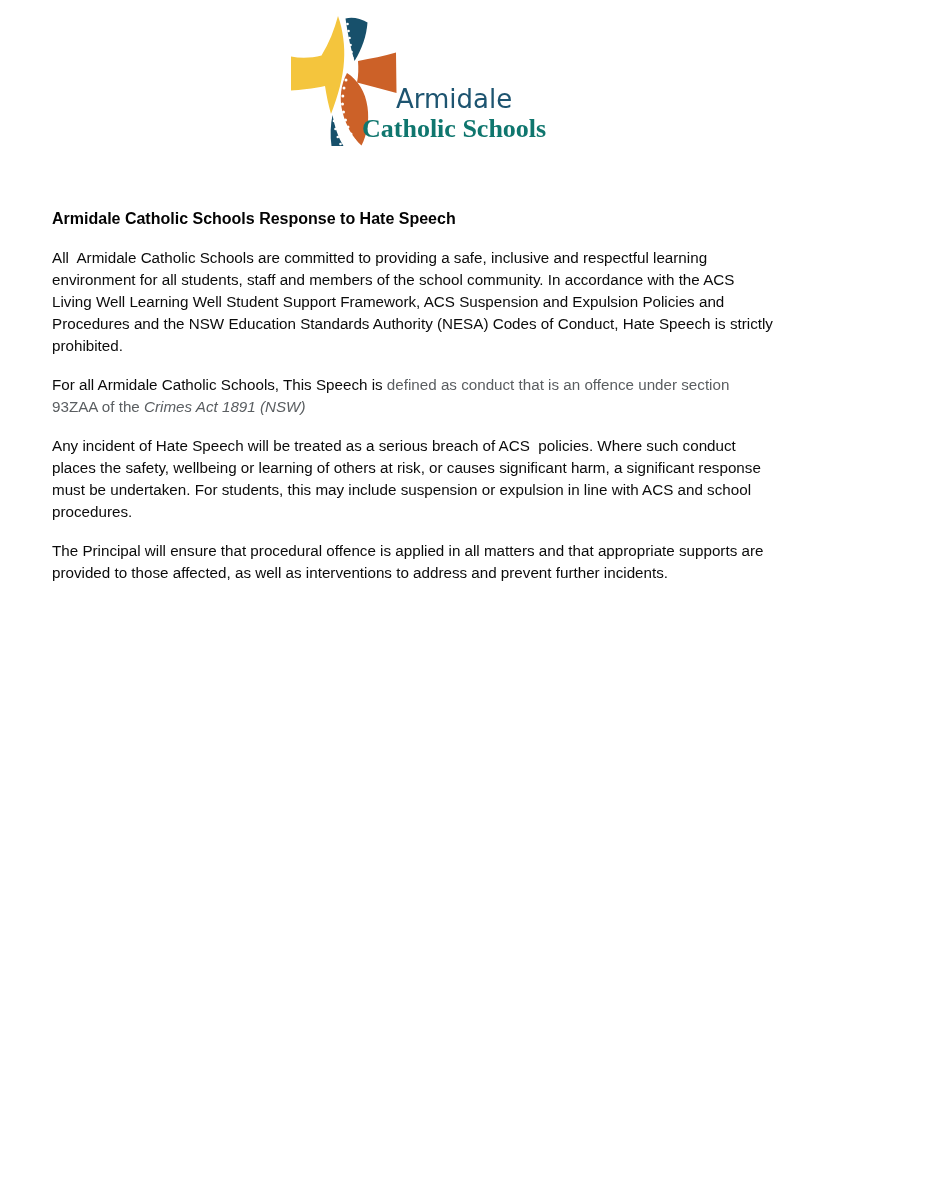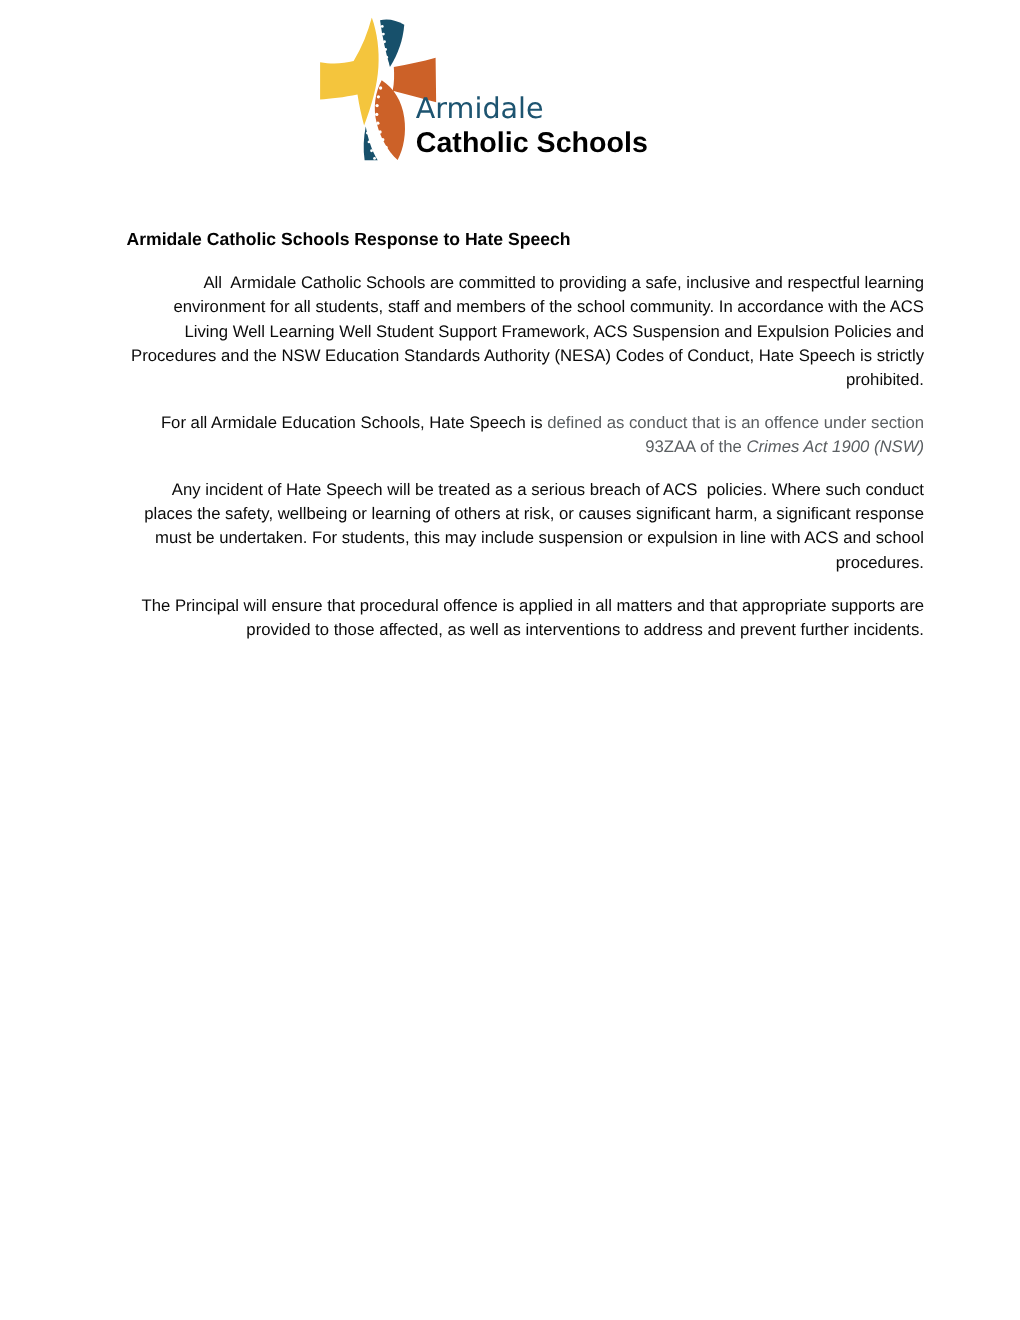--- a/index.html
+++ b/index.html
@@ -19,58 +19,58 @@
   }
   .cross-svg {
     position: absolute;
     left: 288px;
     top: 16px;
     width: 112px;
     height: 130px;
   }
   .wordmark {
     position: absolute;
-    left: 378px;
+    left: 362px;
     top: 84px;
     white-space: nowrap;
+    text-align: center;
   }
   .wm-line1 {
     font-family: "DejaVu Sans", "Liberation Sans", sans-serif;
     font-size: 26px;
     line-height: 30px;
     font-weight: 400;
     color: #1d5470;
   }
   .wm-line2 {
-    font-family: Liberation Sans, sans-serif;
+    font-family: Liberation Serif, serif;
     font-size: 26px;
     line-height: 30px;
     font-weight: 700;
-    color: #000000;
+    color: #0f766e;
   }
 
   
   .doc {
-    margin-left: 115px;
+    margin-left: 52px;
     width: 725px;
   }
   .doc h1 {
     margin: 62px 0 0 0;
     font-size: 16px;
     line-height: 22px;
     font-weight: 700;
     color: #030303;
   }
   .doc p {
     margin: 17px 0 0 0;
     font-size: 15.2px;
     line-height: 22px;
     color: #0b0b0b;
     white-space: pre-wrap;
-    text-align: right;
   }
   .seg-normal { color: #0b0b0b; }
   .seg-muted { color: #5a5e61; }
   .seg-muted-italic { color: #5a5e61; font-style: italic; }
 </style>
 </head>
 <body>
 
 <header class="logo-wrap">
   <svg class="cross-svg" viewBox="0 0 112 130" aria-hidden="true">
@@ -133,17 +133,17 @@
   <div class="wordmark">
     <div class="wm-line1">Armidale</div>
     <div class="wm-line2">Catholic Schools</div>
   </div>
 </header>
 
 <main class="doc">
   <h1>Armidale Catholic Schools Response to Hate Speech</h1>
   <div id="paragraphs">
       <p><span class="seg-normal">All  Armidale Catholic Schools are committed to providing a safe, inclusive and respectful learning environment for all students, staff and members of the school community. In accordance with the ACS Living Well Learning Well Student Support Framework, ACS Suspension and Expulsion Policies and Procedures and the NSW Education Standards Authority (NESA) Codes of Conduct, Hate Speech is strictly prohibited.</span></p>
-      <p><span class="seg-normal">For all Armidale Education Schools, Hate Speech is </span><span class="seg-muted">defined as conduct that is an offence under section 93ZAA of the </span><span class="seg-muted-italic">Crimes Act 1900 (NSW)</span></p>
+      <p><span class="seg-normal">For all Armidale Catholic Schools, This Speech is </span><span class="seg-muted">defined as conduct that is an offence under section 93ZAA of the </span><span class="seg-muted-italic">Crimes Act 1891 (NSW)</span></p>
       <p><span class="seg-normal">Any incident of Hate Speech will be treated as a serious breach of ACS  policies. Where such conduct places the safety, wellbeing or learning of others at risk, or causes significant harm, a significant response must be undertaken. For students, this may include suspension or expulsion in line with ACS and school procedures.</span></p>
       <p><span class="seg-normal">The Principal will ensure that procedural offence is applied in all matters and that appropriate supports are provided to those affected, as well as interventions to address and prevent further incidents.</span></p>
     </div>
 </main>
 
 </body></html>

